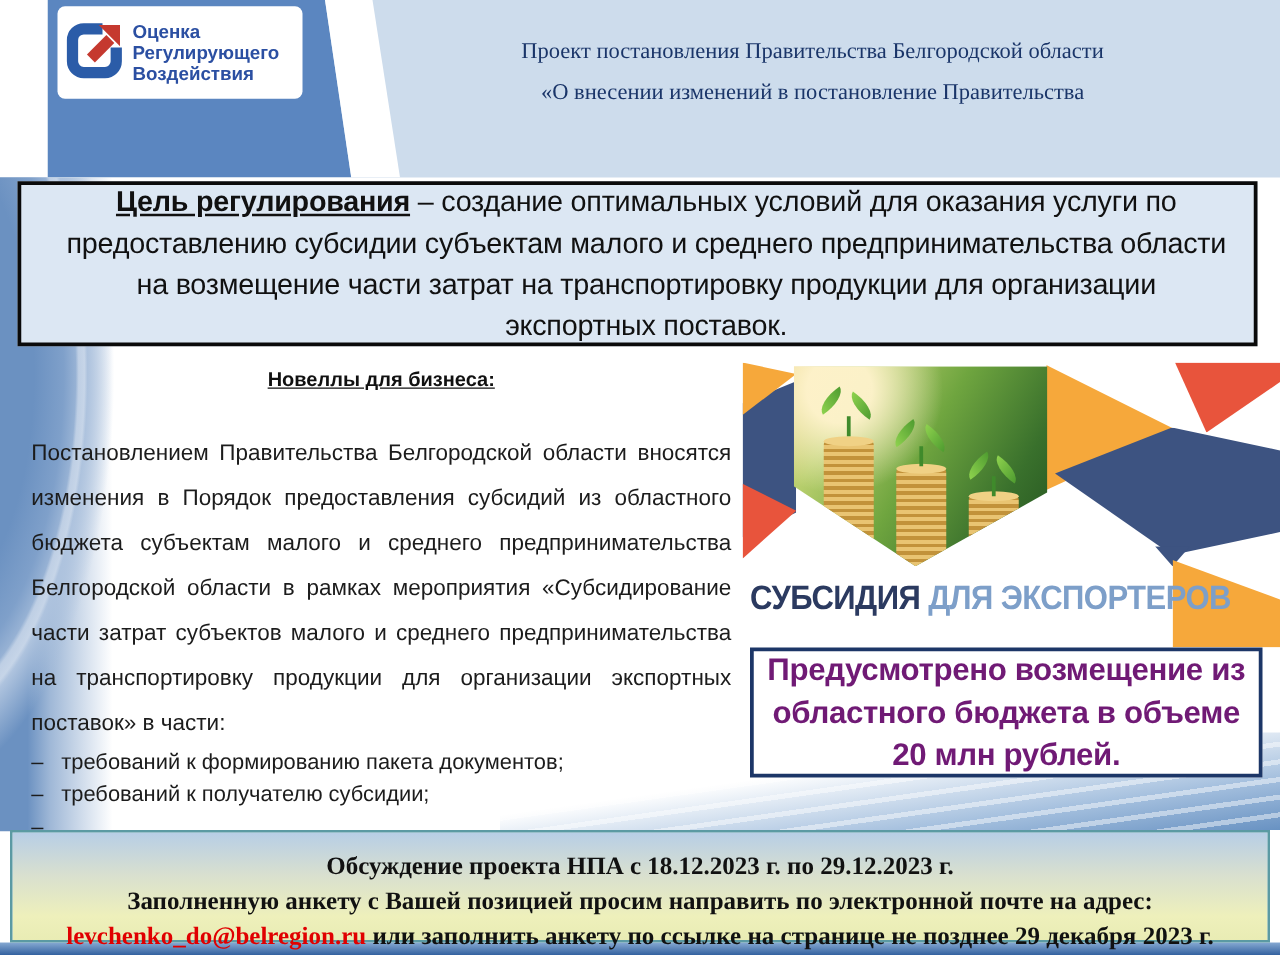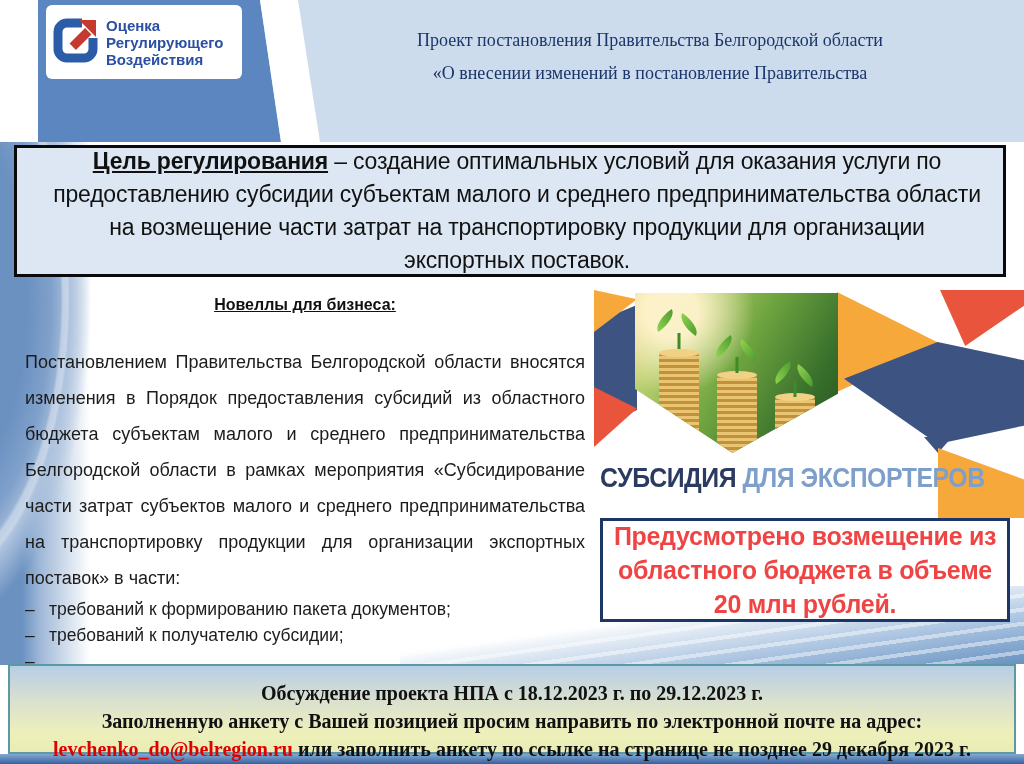--- a/index.html
+++ b/index.html
@@ -77,21 +77,21 @@
   
   .stripes{position:absolute;left:400px;top:586px;width:624px;height:78px;z-index:1;
      background:
        repeating-linear-gradient(172deg, rgba(255,255,255,0) 0 10px, rgba(255,255,255,.45) 10px 14px),
        linear-gradient(172deg, rgba(255,255,255,0) 40%, rgba(148,180,216,.85) 75%, rgba(96,140,191,.95) 100%);}
 
   
   .reimb-box{position:absolute;left:600px;top:518px;width:410px;height:104px;box-sizing:border-box;
              background:#ffffff;border:3px solid #1c3667;z-index:3;
              display:flex;flex-direction:column;justify-content:center;
-             font-weight:bold;font-size:25px;line-height:34px;color:#ef4444;text-align:center;letter-spacing:-0.3px;}
+             font-weight:bold;font-size:25px;line-height:34px;color:#701a75;text-align:center;letter-spacing:-0.3px;}
   .reimb-box span{display:block;}
 
   
   .discussion{position:absolute;left:8px;top:664px;width:1008px;height:90px;box-sizing:border-box;z-index:3;
               border:2px solid #5b9aa3;
               background:linear-gradient(to bottom,#b7cee6 0%,#d9e0cf 40%,#eef0bb 78%,#e9ecb4 100%);
               font-family:"Liberation Serif",serif;font-weight:bold;font-size:20px;line-height:28px;
               color:#111;text-align:center;padding-top:13px;}
   .email{color:#e00000;}
 

